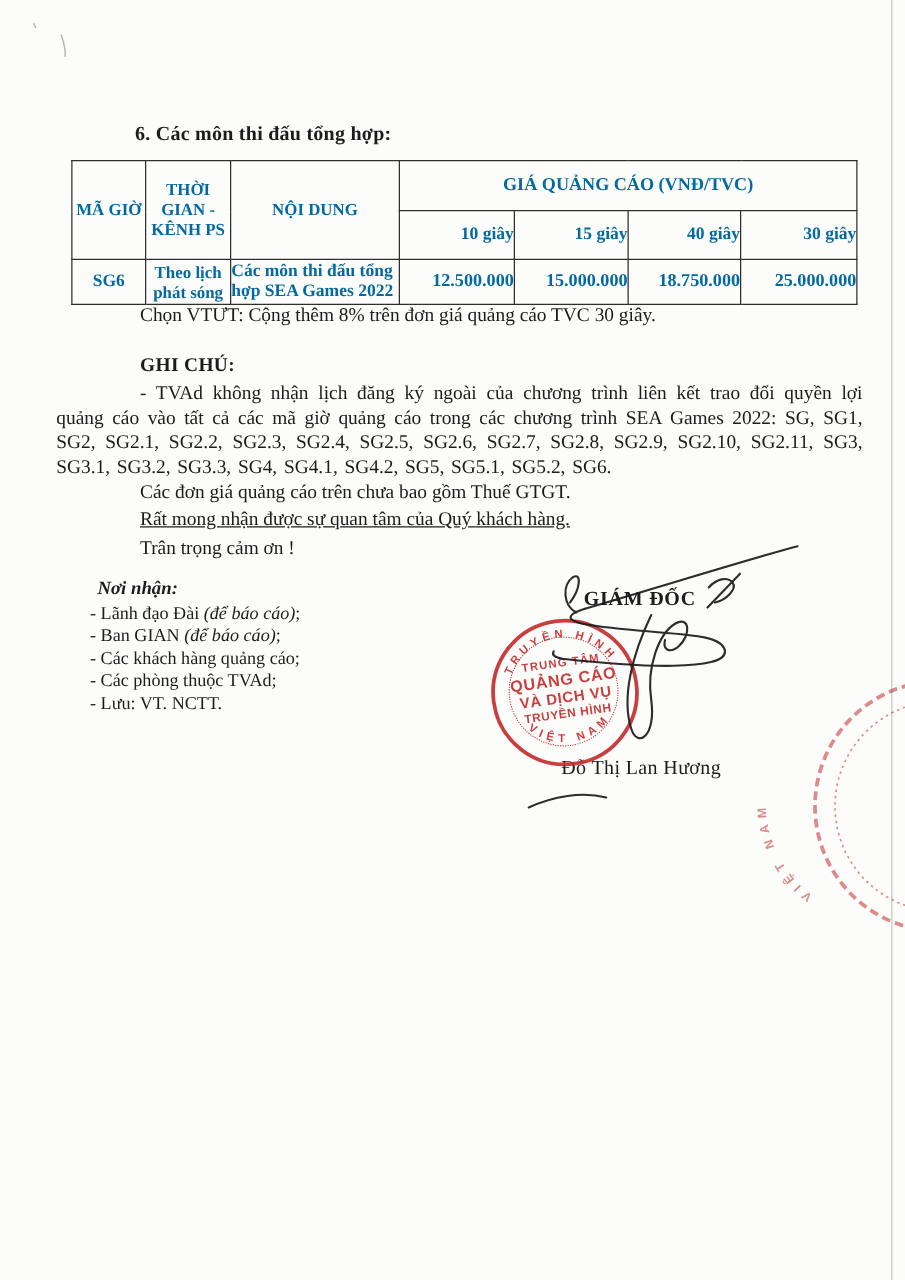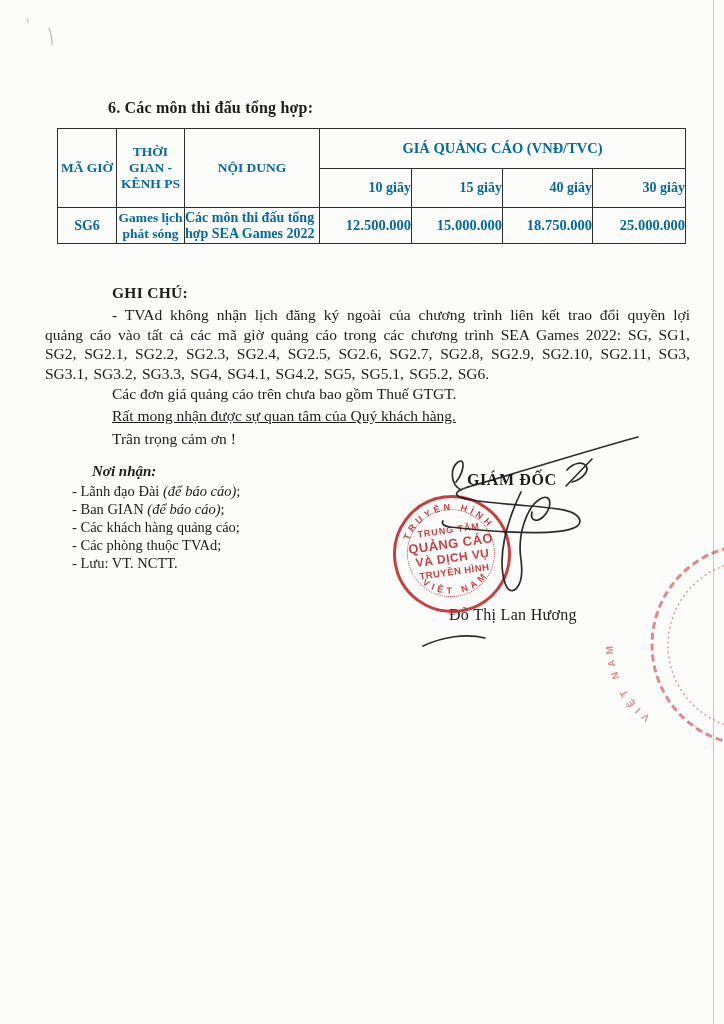--- a/index.html
+++ b/index.html
@@ -32,21 +32,21 @@
   .notes-heading{left:112px;top:284px;font-size:15.5px;font-weight:bold;letter-spacing:.3px;}
   .note-paragraph{
     left:45px;top:305px;width:645px;font-size:15.5px;line-height:19.5px;
     text-align:justify;text-indent:67px;word-spacing:1.5px;
   }
   .line-vat{left:112px;top:385px;font-size:15.5px;}
   .line-thanks{left:112px;top:407px;font-size:15.5px;text-decoration:underline;}
   .line-regards{left:112px;top:430px;font-size:15.5px;}
 
   .recipients{left:72px;top:462px;font-size:14.5px;line-height:18px;}
-  .recipients .heading{font-weight:bold;font-style:italic;margin-left:20px;margin-bottom:2px;font-size:15px;}
+  .recipients .heading{font-weight:bold;font-style:italic;margin-left:6px;margin-bottom:2px;font-size:15px;}
   .recipients .item{white-space:nowrap;}
   .recipients .it{font-style:italic;}
 
   .director-title{left:467px;top:471px;font-size:16px;font-weight:bold;letter-spacing:.6px;}
   .signer-name{left:449px;top:606px;font-size:16px;font-weight:normal;letter-spacing:.3px;}
 
   
   .stamp{position:absolute;left:387px;top:489px;width:130px;height:130px;transform:rotate(-8deg);opacity:.92;}
   .stamp .ring-outer{position:absolute;left:6px;top:6px;width:112px;height:112px;border:3px solid #c53030;border-radius:50%;}
   .stamp .ring-inner{position:absolute;left:20px;top:20px;width:86px;height:86px;border:1.5px dotted #c53030;border-radius:50%;}
@@ -85,30 +85,31 @@
       <th class="hdr-span" colspan="4">GIÁ QUẢNG CÁO (VNĐ/TVC)</th>
     </tr>
     <tr>
       <th class="hdr-sub">10 giây</th>
       <th class="hdr-sub">15 giây</th>
       <th class="hdr-sub">40 giây</th>
       <th class="hdr-sub">30 giây</th>
     </tr>
     <tr>
       <td class="cell-center">SG6</td>
-      <td class="cell-center" style="font-size:13.5px;line-height:16px;">Games lịch phát sóng</td>
+      <td class="cell-center" style="font-size:13.5px;line-height:16px;">Theo lịch phát sóng</td>
       <td class="cell-left">Các môn thi đấu tổng hợp SEA Games 2022</td>
       <td class="cell-price">12.500.000</td>
       <td class="cell-price">15.000.000</td>
       <td class="cell-price">18.750.000</td>
       <td class="cell-price">25.000.000</td>
     </tr>
   </tbody>
     </table>
 
+  <div class="abs surcharge">Chọn VTƯT: Cộng thêm 8% trên đơn giá quảng cáo TVC 30 giây.</div>
 
   <div class="abs notes-heading">GHI CHÚ:</div>
   <div class="abs note-paragraph">- TVAd không nhận lịch đăng ký ngoài của chương trình liên kết trao đổi quyền lợi quảng cáo vào tất cả các mã giờ quảng cáo trong các chương trình SEA Games 2022: SG, SG1, SG2, SG2.1, SG2.2, SG2.3, SG2.4, SG2.5, SG2.6, SG2.7, SG2.8, SG2.9, SG2.10, SG2.11, SG3, SG3.1, SG3.2, SG3.3, SG4, SG4.1, SG4.2, SG5, SG5.1, SG5.2, SG6.</div>
   <div class="abs line-vat">Các đơn giá quảng cáo trên chưa bao gồm Thuế GTGT.</div>
   <div class="abs line-thanks">Rất mong nhận được sự quan tâm của Quý khách hàng.</div>
   <div class="abs line-regards">Trân trọng cảm ơn !</div>
 
   <div class="abs recipients">
     <div class="heading">Nơi nhận:</div>
     <div class="item"><span>- Lãnh đạo Đài </span><span class="it">(để báo cáo)</span><span>;</span></div>

